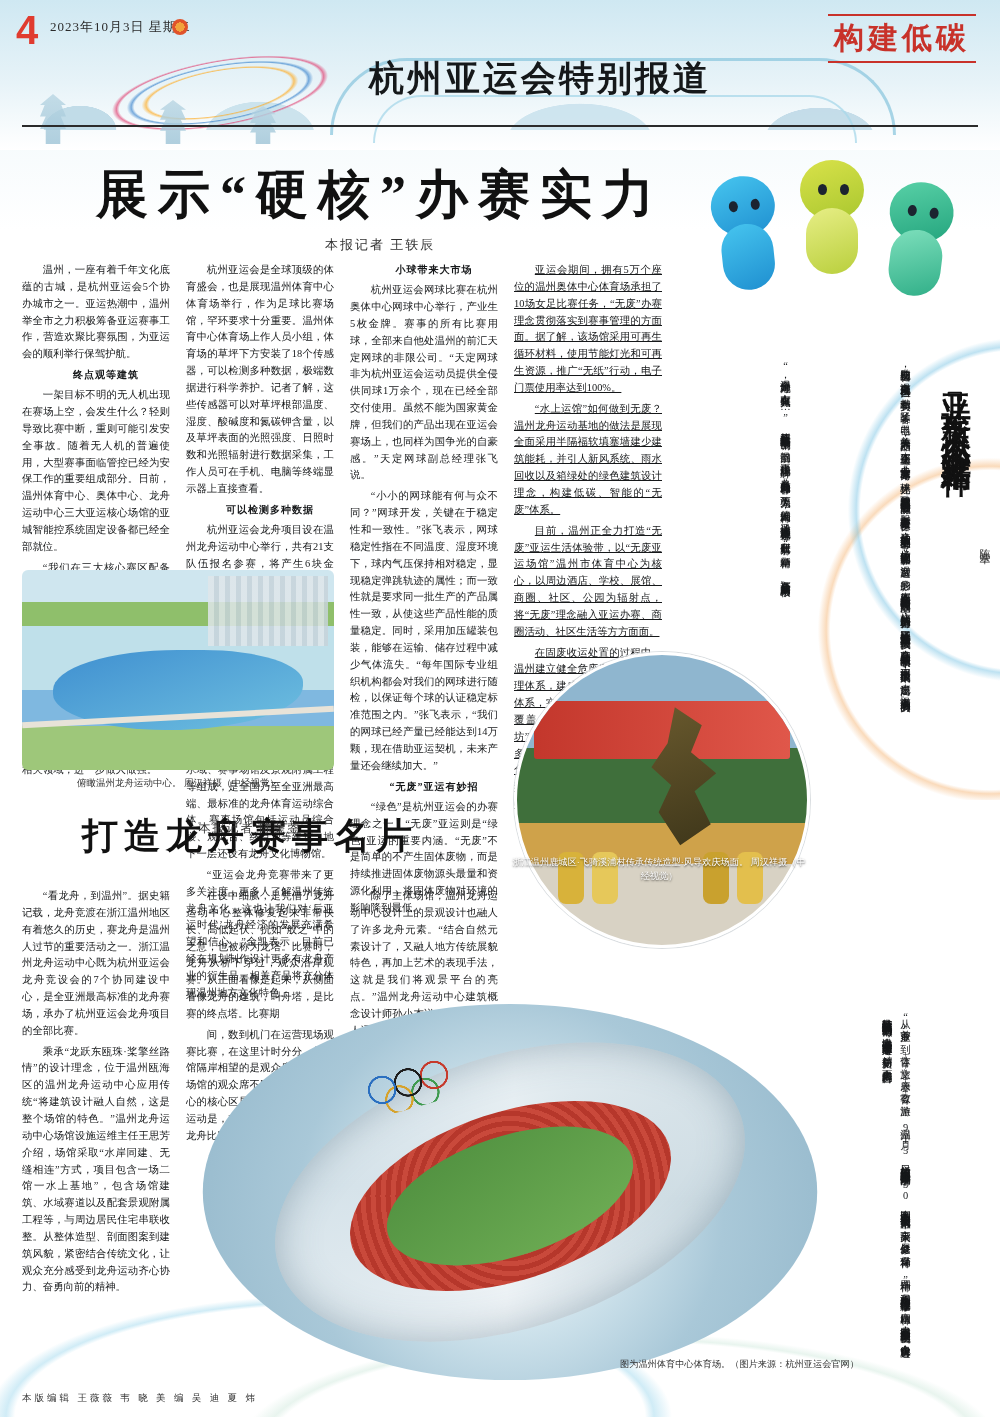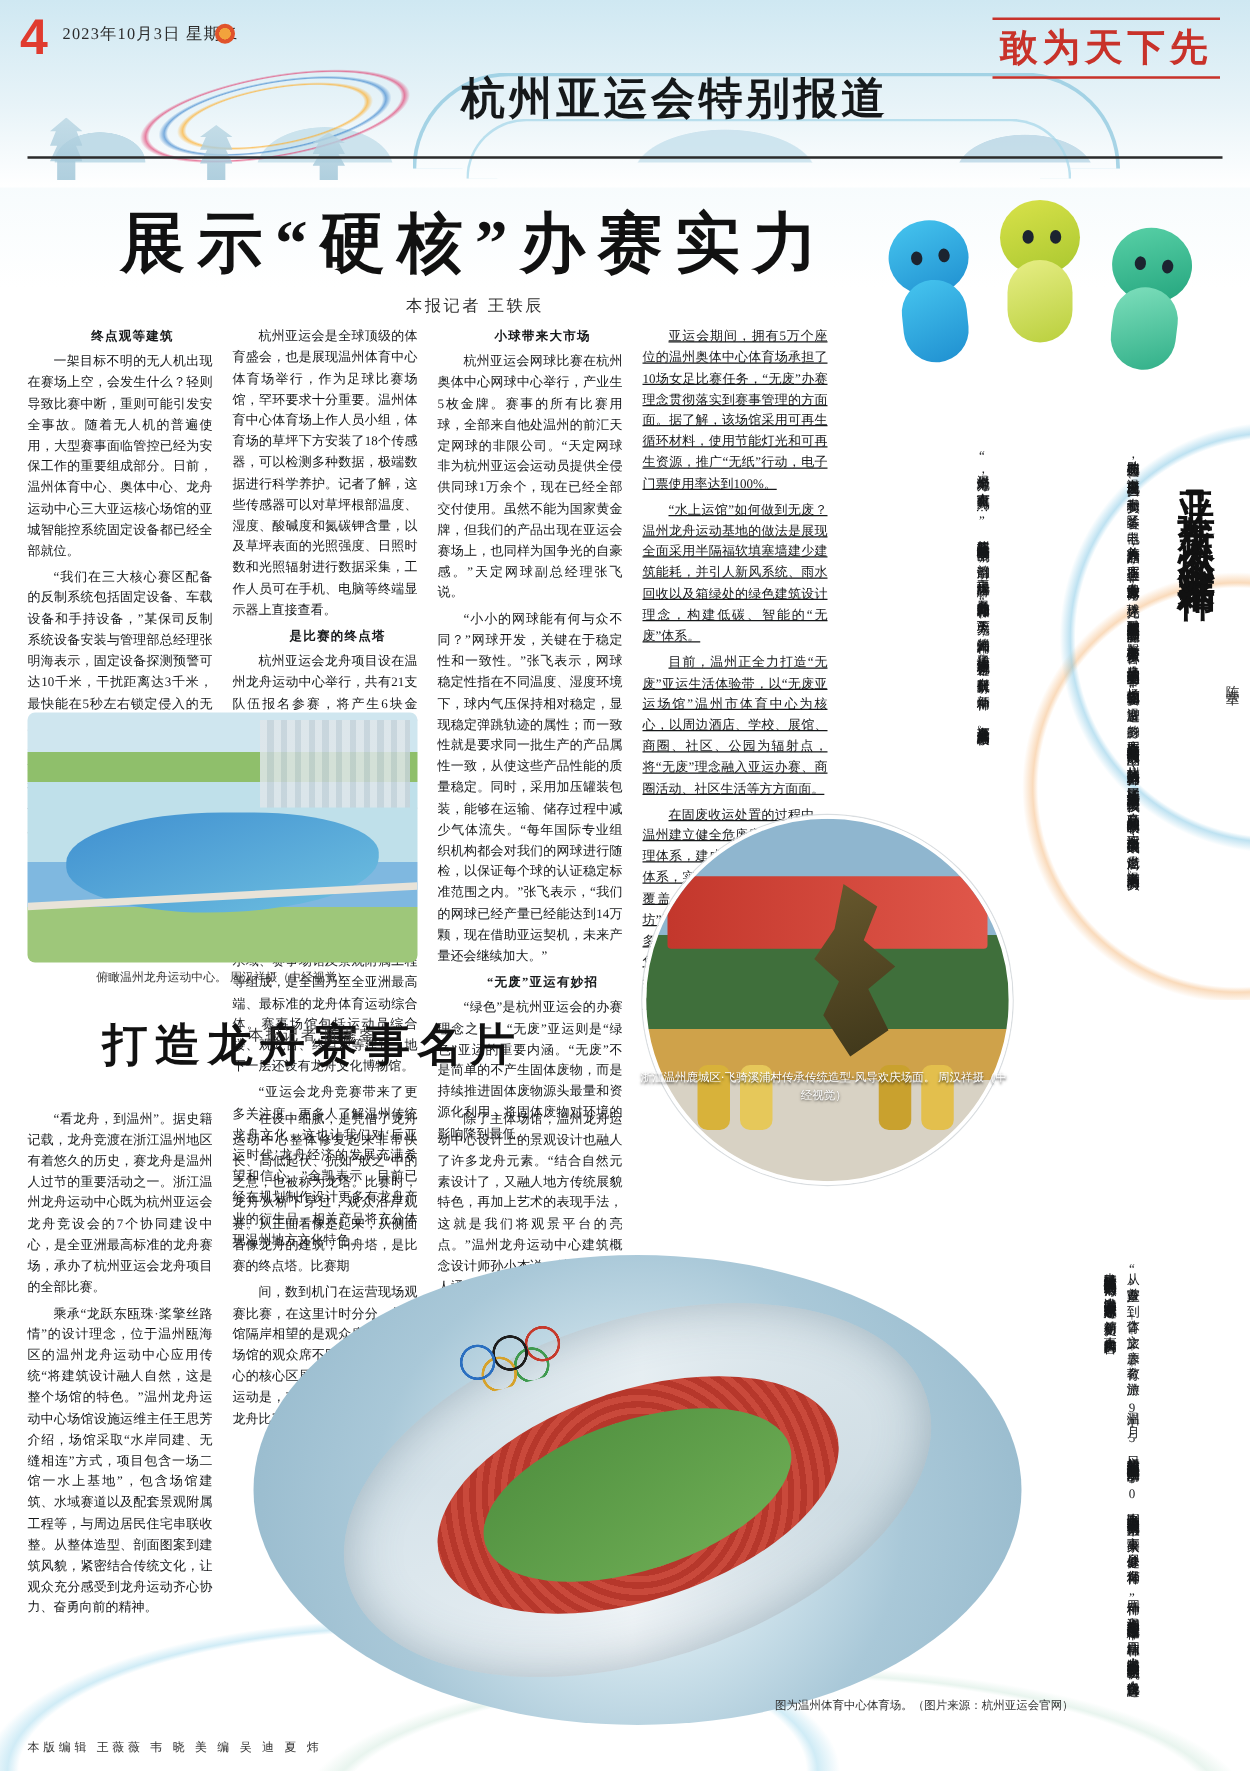--- a/index.html
+++ b/index.html
@@ -277,21 +277,21 @@
     <div class="bridge"></div>
     <div class="swoosh"></div>
     <div class="pagoda p1"></div>
     <div class="pagoda p2"></div>
     <div class="pagoda p3"></div>
   </div>
 
   <div class="pagenum">4</div>
   <div class="dateline">2023年10月3日 星期二</div>
   <div class="datedeco"></div>
-  <div class="logo">敢为天下先</div>
+  <div class="logo">构建低碳</div>
   <div class="special-title">杭州亚运会特别报道</div>
   <div class="rule" style="top:125px;"></div>
 
   <div class="headline">展示“硬核”办赛实力</div>
   <div class="byline">本报记者 王轶辰</div>
 
   <div class="mascots">
     <div class="mascot m1">
       <div class="head">
           <span class="eye l"></span>
@@ -309,28 +309,29 @@
     <div class="mascot m3">
       <div class="head">
           <span class="eye l"></span>
           <span class="eye r"></span>
         </div>
       <div class="body"></div>
     </div>
   </div>
 
   <div class="col c1">
+    <p>温州，一座有着千年文化底蕴的古城，是杭州亚运会5个协办城市之一。亚运热潮中，温州举全市之力积极筹备亚运赛事工作，营造欢聚比赛氛围，为亚运会的顺利举行保驾护航。</p>
     <p class="sub">终点观等建筑</p>
     <p>一架目标不明的无人机出现在赛场上空，会发生什么？轻则导致比赛中断，重则可能引发安全事故。随着无人机的普遍使用，大型赛事面临管控已经为安保工作的重要组成部分。日前，温州体育中心、奥体中心、龙舟运动中心三大亚运核心场馆的亚城智能控系统固定设备都已经全部就位。</p>
     <p>“我们在三大核心赛区配备的反制系统包括固定设备、车载设备和手持设备，”某保司反制系统设备安装与管理部总经理张明海表示，固定设备探测预警可达10千米，干扰距离达3千米，最快能在5秒左右锁定侵入的无人机并进行处置。同时，该反制系统通过信号链联网，精准识别遥控器“手的位置，为公安机关提供依据，行执法取证。”期待借助亚运会这一契机，健使保障相关领域，进一步做大做强。</p>
   </div>
 
   <div class="col c2">
     <p>杭州亚运会是全球顶级的体育盛会，也是展现温州体育中心体育场举行，作为足球比赛场馆，罕环要求十分重要。温州体育中心体育场上作人员小组，体育场的草坪下方安装了18个传感器，可以检测多种数据，极端数据进行科学养护。记者了解，这些传感器可以对草坪根部温度、湿度、酸碱度和氮碳钾含量，以及草坪表面的光照强度、日照时数和光照辐射进行数据采集，工作人员可在手机、电脑等终端显示器上直接查看。</p>
-    <p class="sub">是比赛的终点塔</p>
+    <p class="sub">可以检测多种数据</p>
     <p>杭州亚运会龙舟项目设在温州龙舟运动中心举行，共有21支队伍报名参赛，将产生6块金牌。“借助亚运会这一契机，打造‘看龙舟到温州’这张名片，相信未来温州龙舟产业的发展将会进入一个上升期。我们也会紧紧抓住这次机会，大力发展龙舟经济。”温州市龙舟协会秘书长金凯说。</p>
     <p>温州龙舟运动中心足球项目所既场地，总建筑面积约2.37万平方米，其中，地上建筑面积约1.7万平方米，主要由龙舟赛道水域、赛事场馆及景观附属工程等组成，是全国乃至全亚洲最高端、最标准的龙舟体育运动综合体。赛事场馆包括运动员综合楼、观龙台、终点观等建筑，地下一层还设有龙舟文化博物馆。</p>
     <p>“亚运会龙舟竞赛带来了更多关注度，更多人了解温州传统龙舟文化，这也让我们对‘后亚运时代’龙舟经济的发展充满希望和信心。”金凯表示，目前已经在规划制作设计更多有龙舟产业的衍生品，相关产品将充分体现温州地方文化特色。</p>
   </div>
 
   <div class="col c3">
     <p class="sub">小球带来大市场</p>
     <p>杭州亚运会网球比赛在杭州奥体中心网球中心举行，产业生5枚金牌。赛事的所有比赛用球，全部来自他处温州的前汇天定网球的非限公司。“天定网球非为杭州亚运会运动员提供全侵供同球1万余个，现在已经全部交付使用。虽然不能为国家黄金牌，但我们的产品出现在亚运会赛场上，也同样为国争光的自豪感。”天定网球副总经理张飞说。</p>
     <p>“小小的网球能有何与众不同？”网球开发，关键在于稳定性和一致性。”张飞表示，网球稳定性指在不同温度、湿度环境下，球内气压保持相对稳定，显现稳定弹跳轨迹的属性；而一致性就是要求同一批生产的产品属性一致，从使这些产品性能的质量稳定。同时，采用加压罐装包装，能够在运输、储存过程中减少气体流失。“每年国际专业组织机构都会对我们的网球进行随检，以保证每个球的认证稳定标准范围之内。”张飞表示，“我们的网球已经产量已经能达到14万颗，现在借助亚运契机，未来产量还会继续加大。”</p>
     <p class="sub">“无废”亚运有妙招</p>

